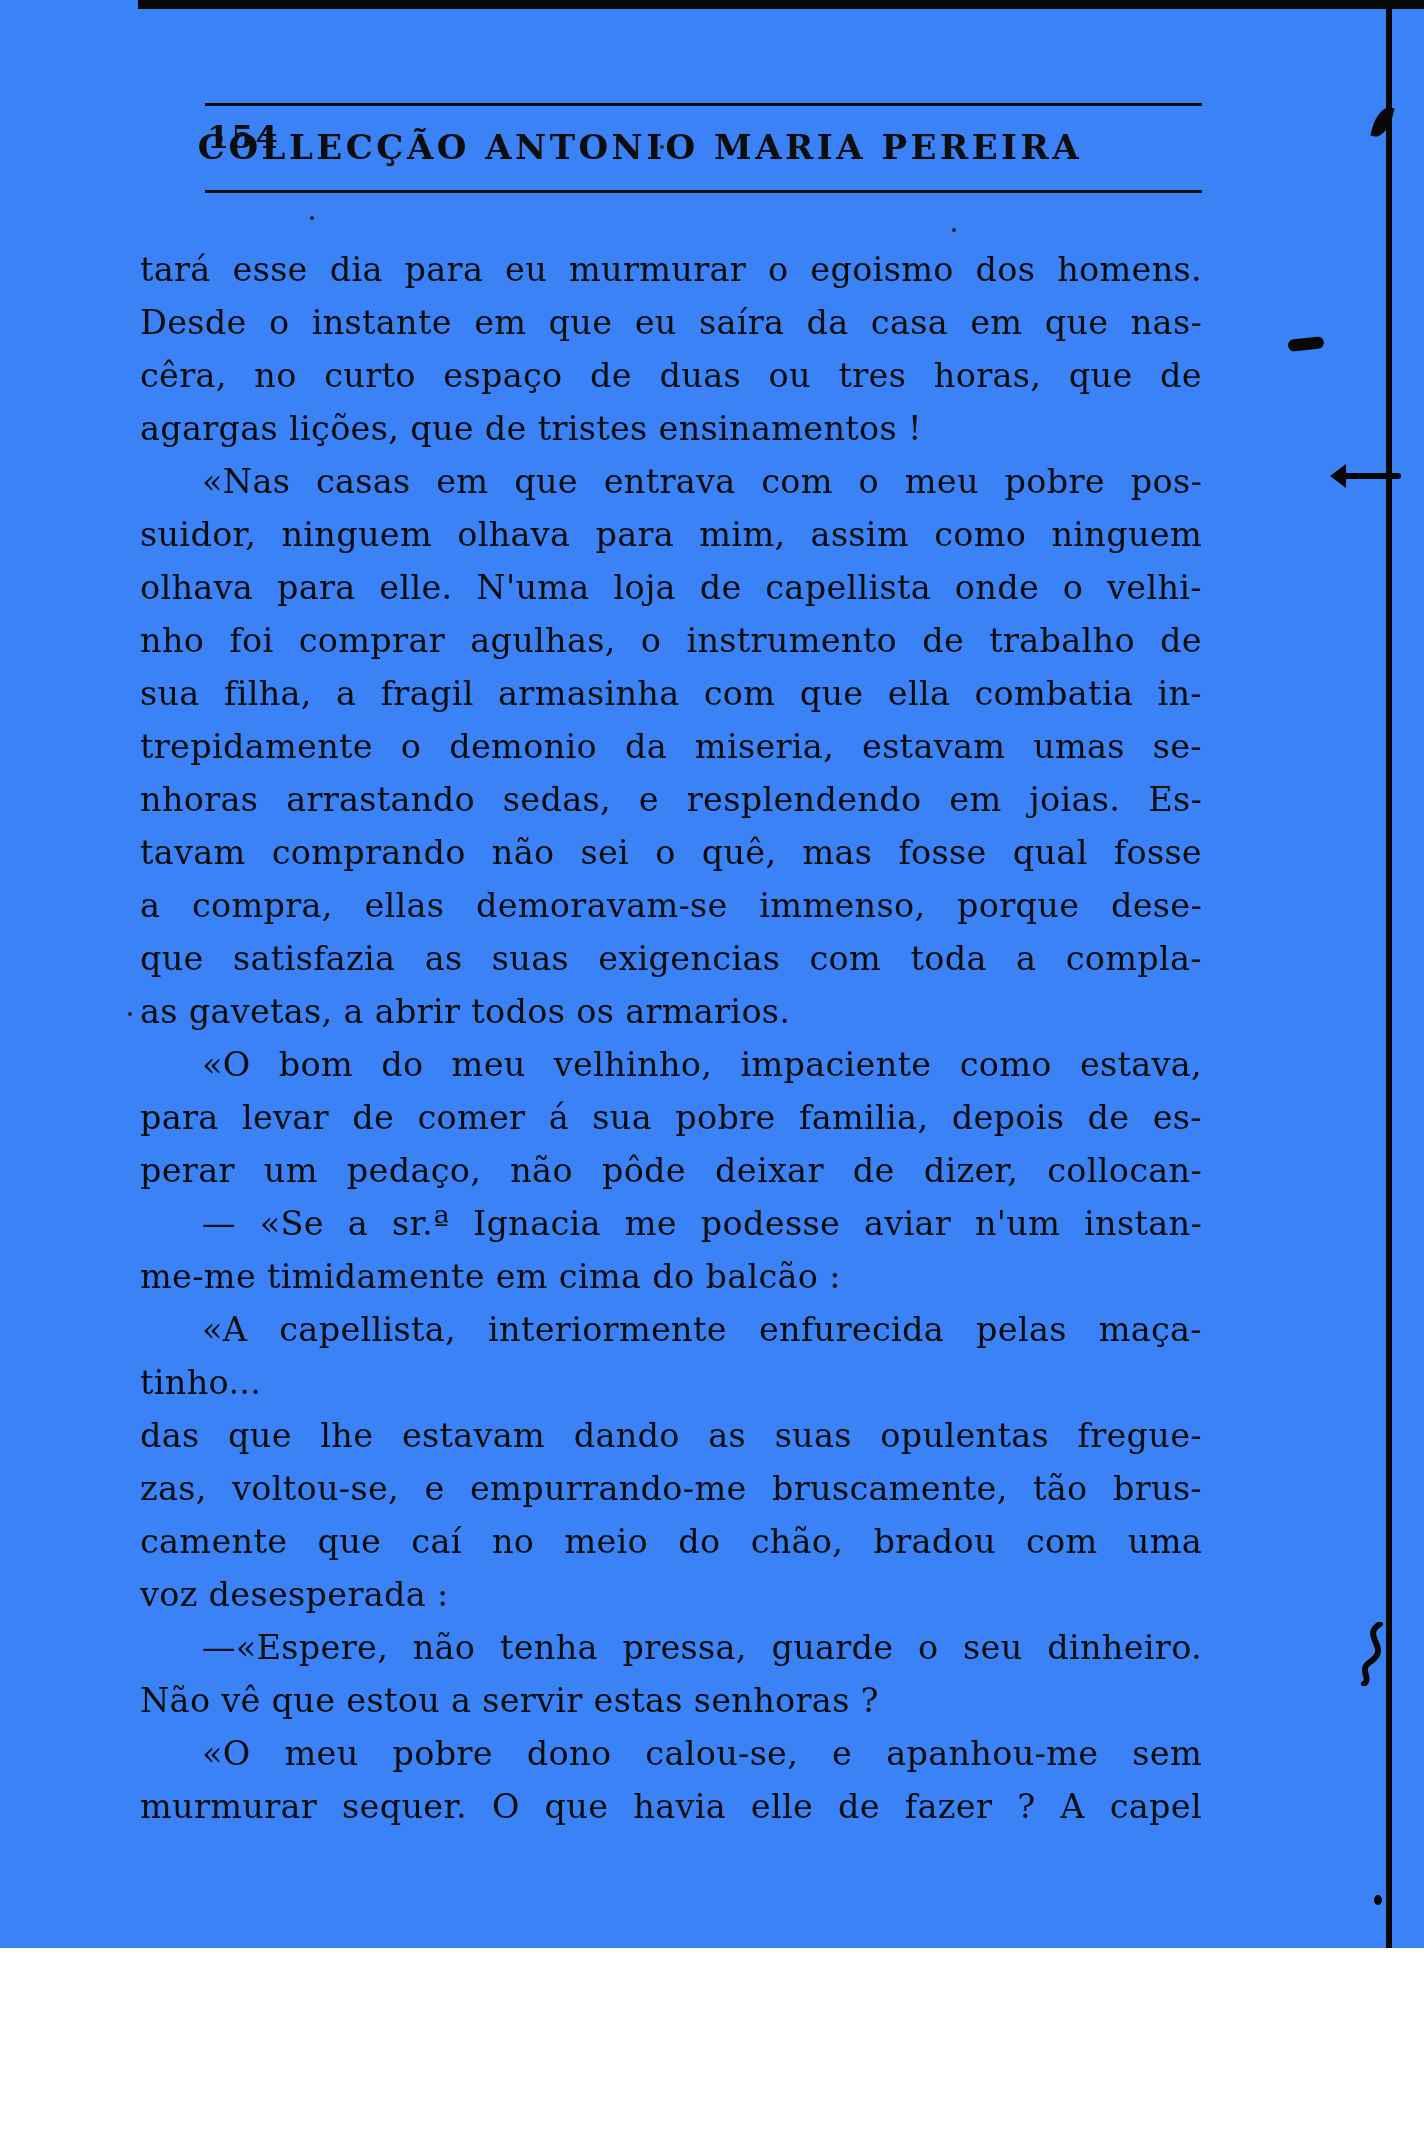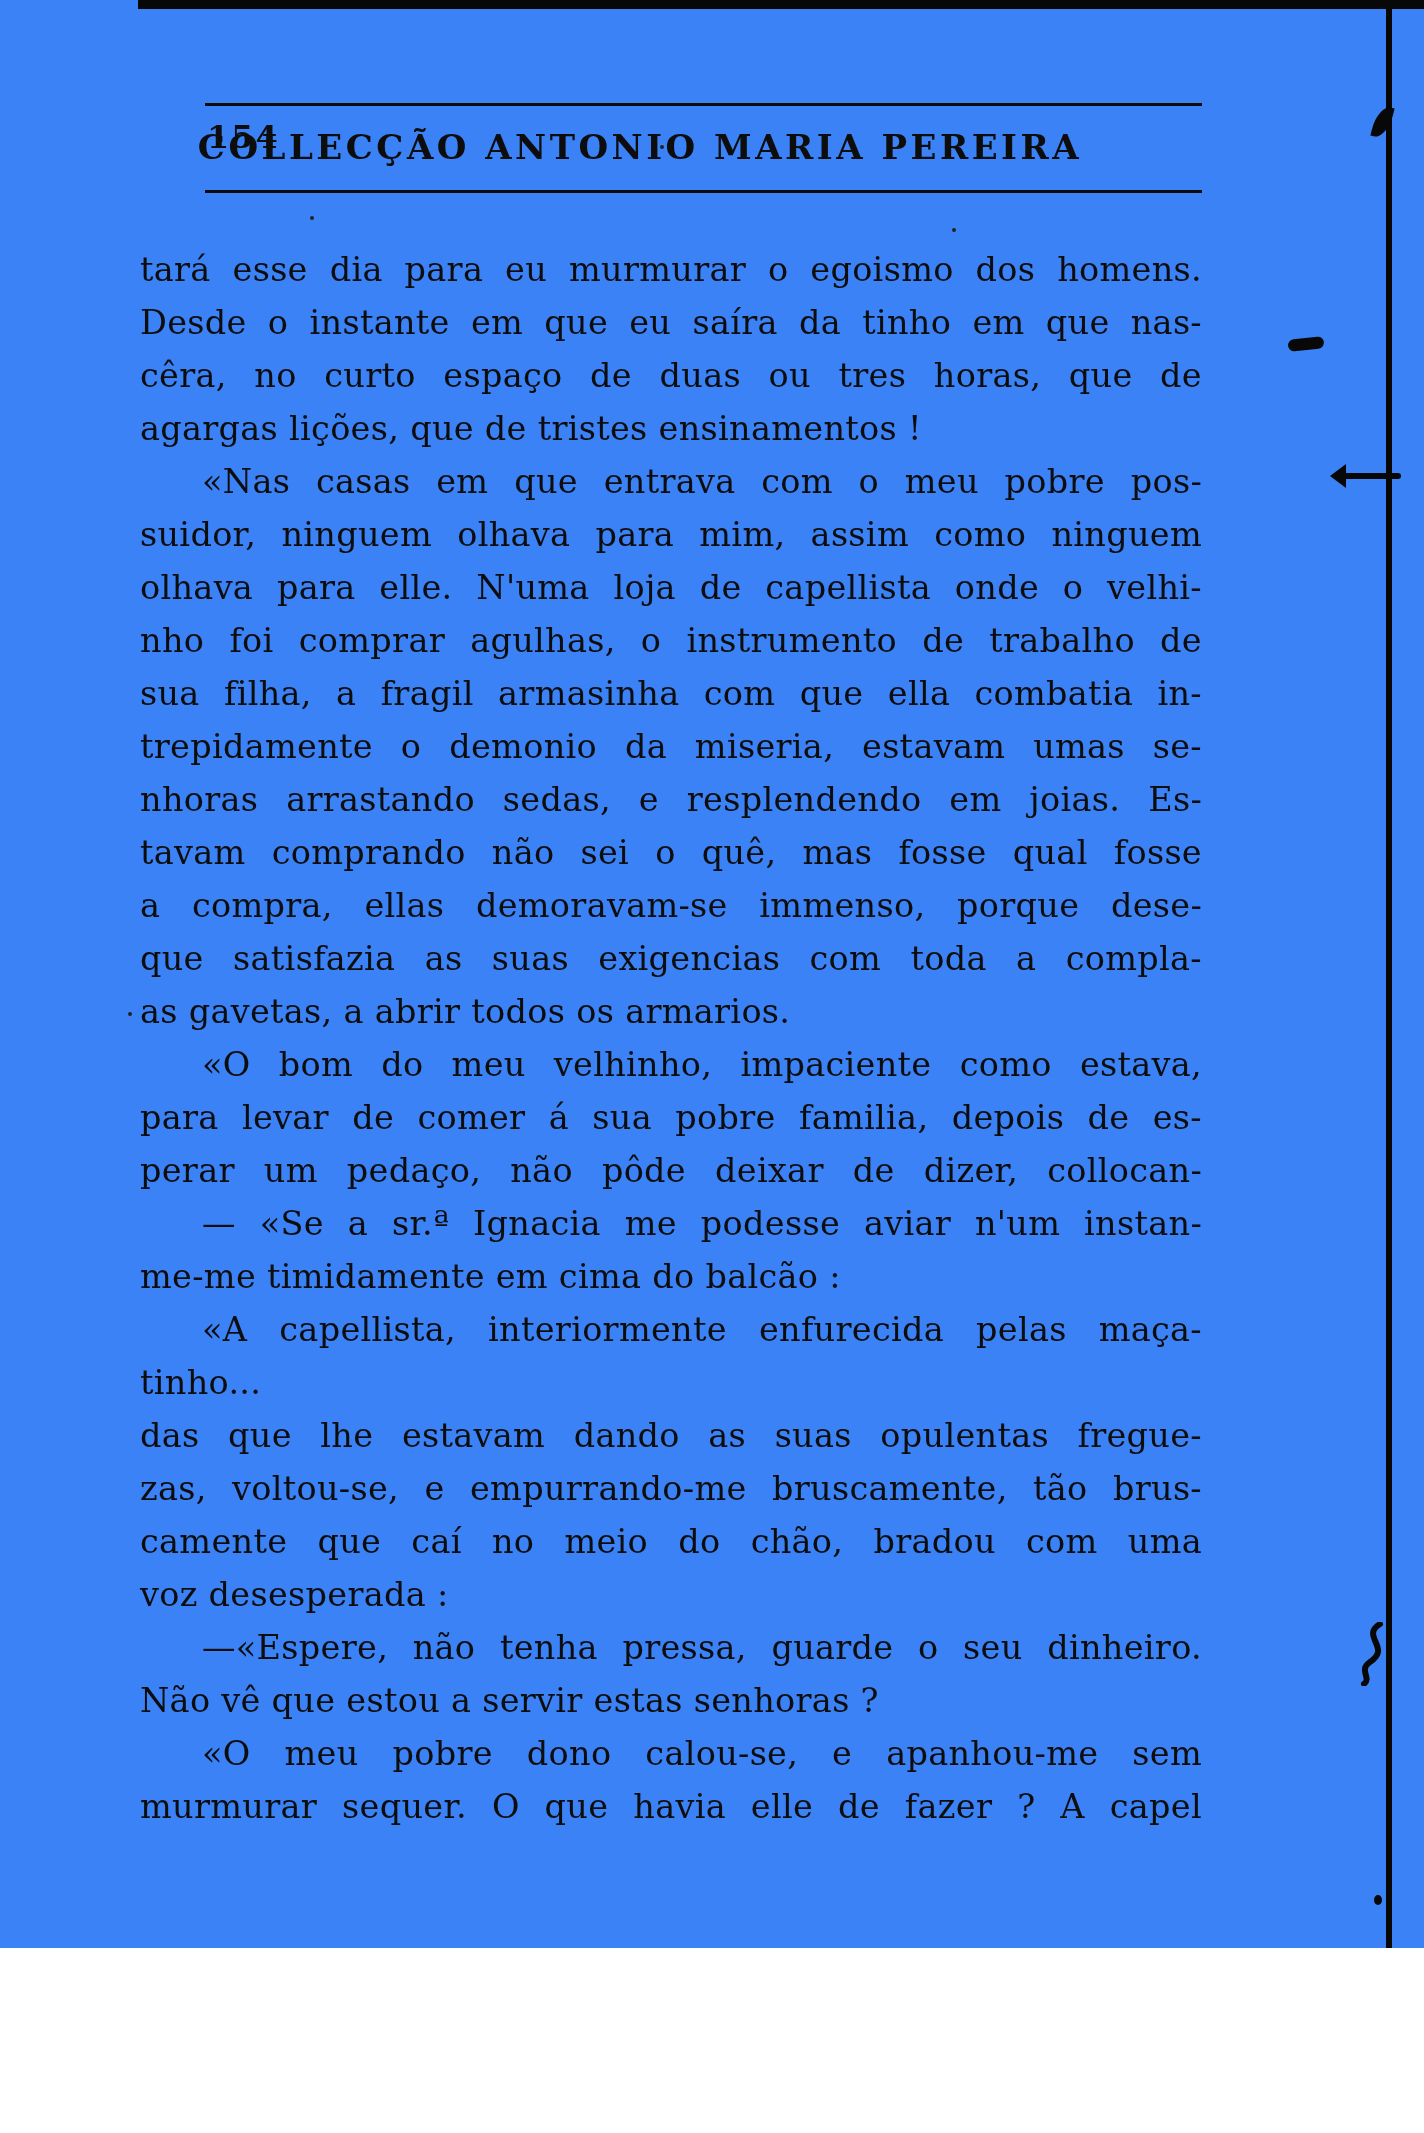--- a/index.html
+++ b/index.html
@@ -63,21 +63,21 @@
   <div class="vline"></div>
   <div class="botbar"></div>
 
   <div class="rule r1"></div>
   <div class="pagenum">154</div>
   <div class="headtitle">COLLECÇÃO ANTONIO MARIA PEREIRA</div>
   <div class="rule r2"></div>
 
   <div class="text-column">
       <div class="line">tará esse dia para eu murmurar o egoismo dos homens.</div>
-      <div class="line">Desde o instante em que eu saíra da tinho em que nas-</div>
+      <div class="line">Desde o instante em que eu saíra da casa em que nas-</div>
       <div class="line">cêra, no curto espaço de duas ou tres horas, que de</div>
       <div class="line nojust">agargas lições, que de tristes ensinamentos !</div>
       <div class="line indent">«Nas casas em que entrava com o meu pobre pos-</div>
       <div class="line">suidor, ninguem olhava para mim, assim como ninguem</div>
       <div class="line">olhava para elle. N'uma loja de capellista onde o velhi-</div>
       <div class="line">nho foi comprar agulhas, o instrumento de trabalho de</div>
       <div class="line">sua filha, a fragil armasinha com que ella combatia in-</div>
       <div class="line">trepidamente o demonio da miseria, estavam umas se-</div>
       <div class="line">nhoras arrastando sedas, e resplendendo em joias. Es-</div>
       <div class="line">tavam comprando não sei o quê, mas fosse qual fosse</div>

